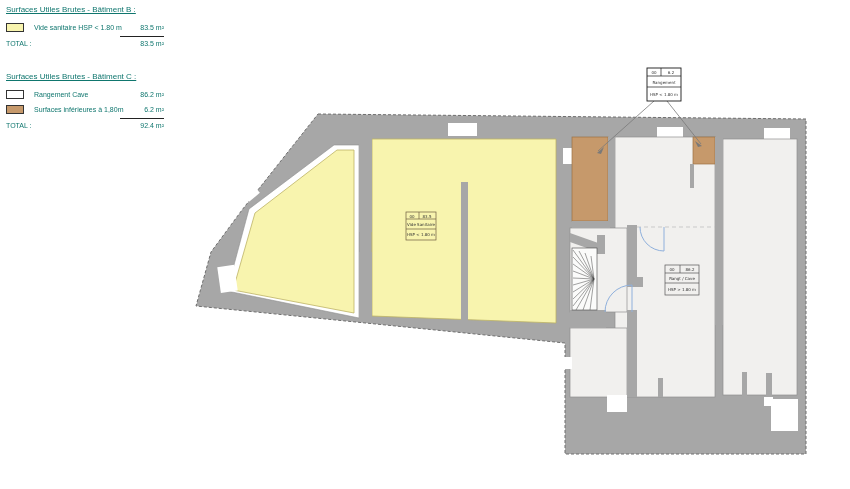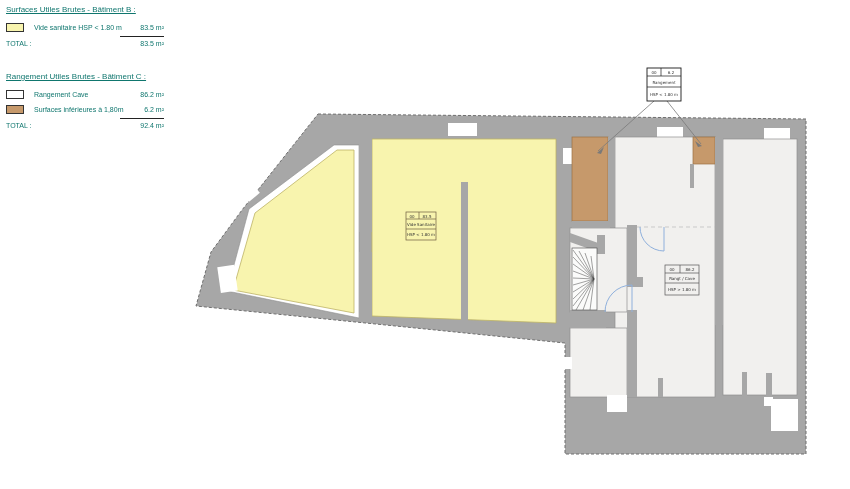--- a/index.html
+++ b/index.html
@@ -34,21 +34,21 @@
     <span class="val">83.5 m²</span>
   </div>
   <div class="sumline"></div>
   <div class="total-row">
     <span>TOTAL :</span>
     <span class="val">83.5 m²</span>
   </div>
 </div>
 
 <div class="legend legend-c">
-  <div class="legend-title">Rangement Utiles Brutes - Bâtiment C :</div>
+  <div class="legend-title">Surfaces Utiles Brutes - Bâtiment C :</div>
   <div class="legend-row">
     <span class="swatch sw-white"></span>
     <span class="lbl">Rangement Cave</span>
     <span class="val">86.2 m²</span>
   </div>
   <div class="legend-row">
     <span class="swatch sw-brown"></span>
     <span class="lbl">Surfaces inférieures à 1,80m</span>
     <span class="val">6.2 m²</span>
   </div>

